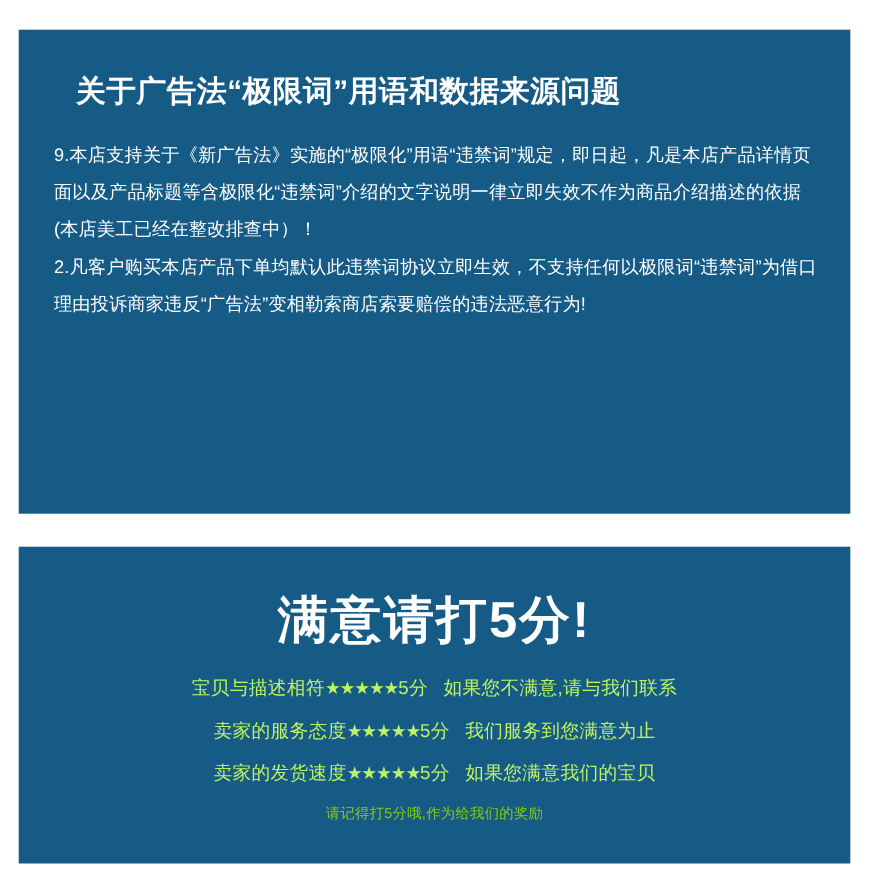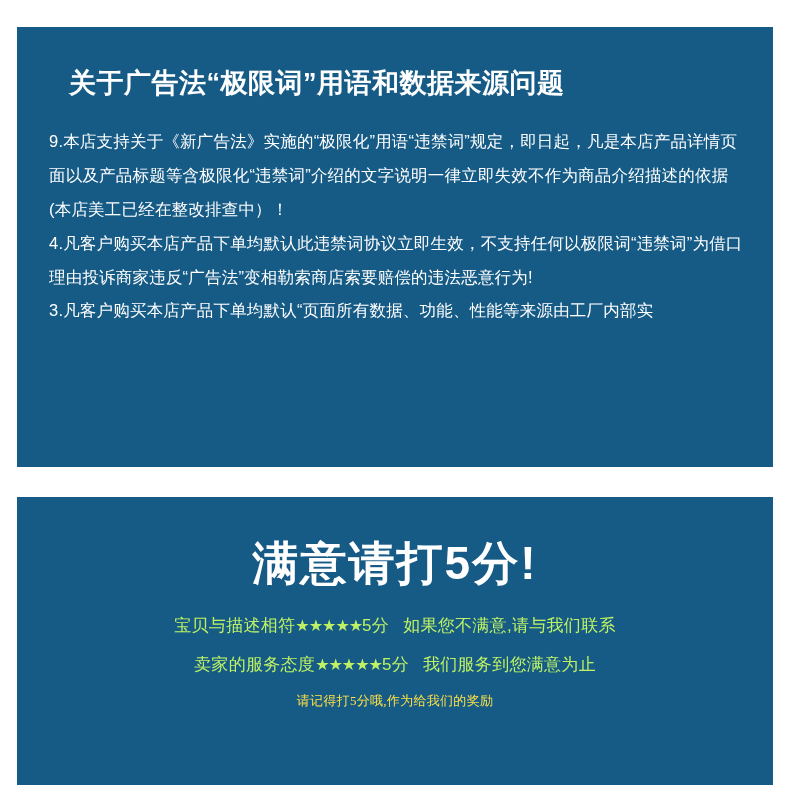--- a/index.html
+++ b/index.html
@@ -81,49 +81,50 @@
   }
   .rating-line .stars {
     letter-spacing: -1px;
     font-size: 16px;
   }
   .rating-line .gap {
     display: inline-block;
     width: 14px;
   }
   .rating-footer {
-    color: #fde047;
+    color: #84cc16;
     font-size: 13px;
     margin: 14px 0 0 0;
     letter-spacing: 0.3px;
-    font-family: Liberation Serif, serif;
   }
 </style>
 </head>
 <body>
 
 <div class="page">
 
   <section class="panel-legal">
     <h1 class="legal-title">关于广告法“极限词”用语和数据来源问题</h1>
     <div class="legal-body">
       <p>9.本店支持关于《新广告法》实施的“极限化”用语“违禁词”规定，即日起，凡是本店产品详情页面以及产品标题等含极限化“违禁词”介绍的文字说明一律立即失效不作为商品介绍描述的依据(本店美工已经在整改排查中）！</p>
-      <p>4.凡客户购买本店产品下单均默认此违禁词协议立即生效，不支持任何以极限词“违禁词”为借口理由投诉商家违反“广告法”变相勒索商店索要赔偿的违法恶意行为!</p>
-      <p>3.凡客户购买本店产品下单均默认“页面所有数据、功能、性能等来源由工厂内部实</p>
+      <p>2.凡客户购买本店产品下单均默认此违禁词协议立即生效，不支持任何以极限词“违禁词”为借口理由投诉商家违反“广告法”变相勒索商店索要赔偿的违法恶意行为!</p>
     </div>
   </section>
 
   <section class="panel-rating">
     <h2 class="rating-title">满意请打5分!</h2>
 
     <p class="rating-line">
       <span>宝贝与描述相符</span><span class="stars">★★★★★</span><span>5分</span><span class="gap"></span><span>如果您不满意,请与我们联系</span>
     </p>
 
     <p class="rating-line">
       <span>卖家的服务态度</span><span class="stars">★★★★★</span><span>5分</span><span class="gap"></span><span>我们服务到您满意为止</span>
     </p>
 
+    <p class="rating-line">
+      <span>卖家的发货速度</span><span class="stars">★★★★★</span><span>5分</span><span class="gap"></span><span>如果您满意我们的宝贝</span>
+    </p>
 
     <p class="rating-footer">请记得打5分哦,作为给我们的奖励</p>
   </section>
 
 </div>
 
 </body></html>

